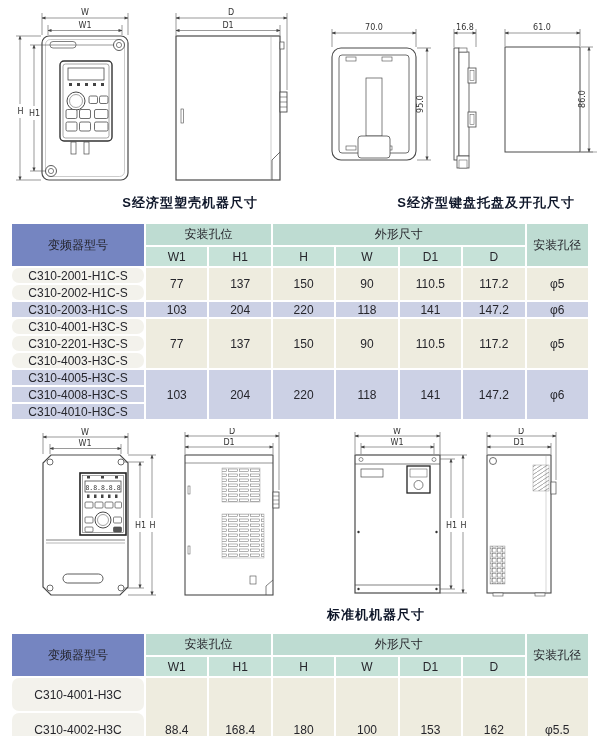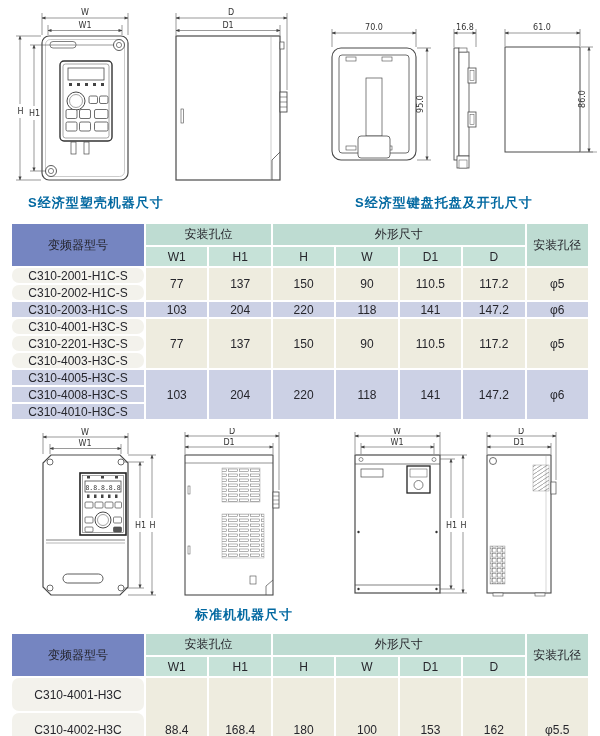--- a/index.html
+++ b/index.html
@@ -1,19 +1,19 @@
 <!DOCTYPE html>
 <html style="--header-blue: #7585c1; --header-teal: #bedcd2; --subheader-teal: #c6e2d8; --row-light: #f3f2ec; --row-light-data: #eeecdf; --row-dark: #ccd1e5;"><head>
 <meta charset="utf-8">
 <style>
   html,body{margin:0;padding:0;background:#fff;}
   #page{position:relative;width:600px;height:736px;background:#ffffff;overflow:hidden;
         font-family:"Liberation Sans","DejaVu Sans",sans-serif;color:#26262c;}
   .abs{position:absolute;}
-  .caption{font-size:13px;font-weight:bold;color:#0369a1;text-align:left;letter-spacing:1px;white-space:nowrap;}
+  .caption{font-size:13px;font-weight:bold;color:#0f172a;text-align:right;letter-spacing:1px;white-space:nowrap;}
   svg text{font-family:"DejaVu Sans",sans-serif;font-size:8px;fill:#333;}
   svg .seg{font-family:"DejaVu Sans Mono",monospace;}
   table.dim{border-collapse:separate;border-spacing:2px;width:580px;table-layout:fixed;
             font-size:12px;color:#26262c;}
   table.dim th,table.dim td{text-align:center;vertical-align:middle;padding:0;font-weight:normal;
             overflow:hidden;white-space:nowrap;}
   table.dim thead tr:first-child th{height:21px;}
   table.dim thead tr:last-child th{height:19px;}
   #table1 tbody td{height:15px;}
   #table2 tbody td{height:33px;}
@@ -161,21 +161,21 @@
     <g text-anchor="middle">
       <text x="52" y="24">70.0</text>
       <text transform="rotate(-90 101 98)" x="101" y="98">95.0</text>
       <text x="143" y="24">16.8</text>
       <text x="220" y="24">61.0</text>
       <text transform="rotate(-90 263 93)" x="263" y="93">86.0</text>
     </g>
   </svg>
 
   <div class="abs caption" style="left:28px;top:194px;width:230px">S经济型塑壳机器尺寸</div>
-  <div class="abs caption" style="left:355px;top:194px;width:230px">S经济型键盘托盘及开孔尺寸</div>
+  <div class="abs caption" style="left:345px;top:194px;width:230px">S经济型键盘托盘及开孔尺寸</div>
 
   <div class="abs" style="left:10px;top:222px">
     <table class="dim" id="table1">
         <colgroup>
           <col style="width: 23.5%;">
           <col>
           <col>
           <col>
           <col>
           <col>

